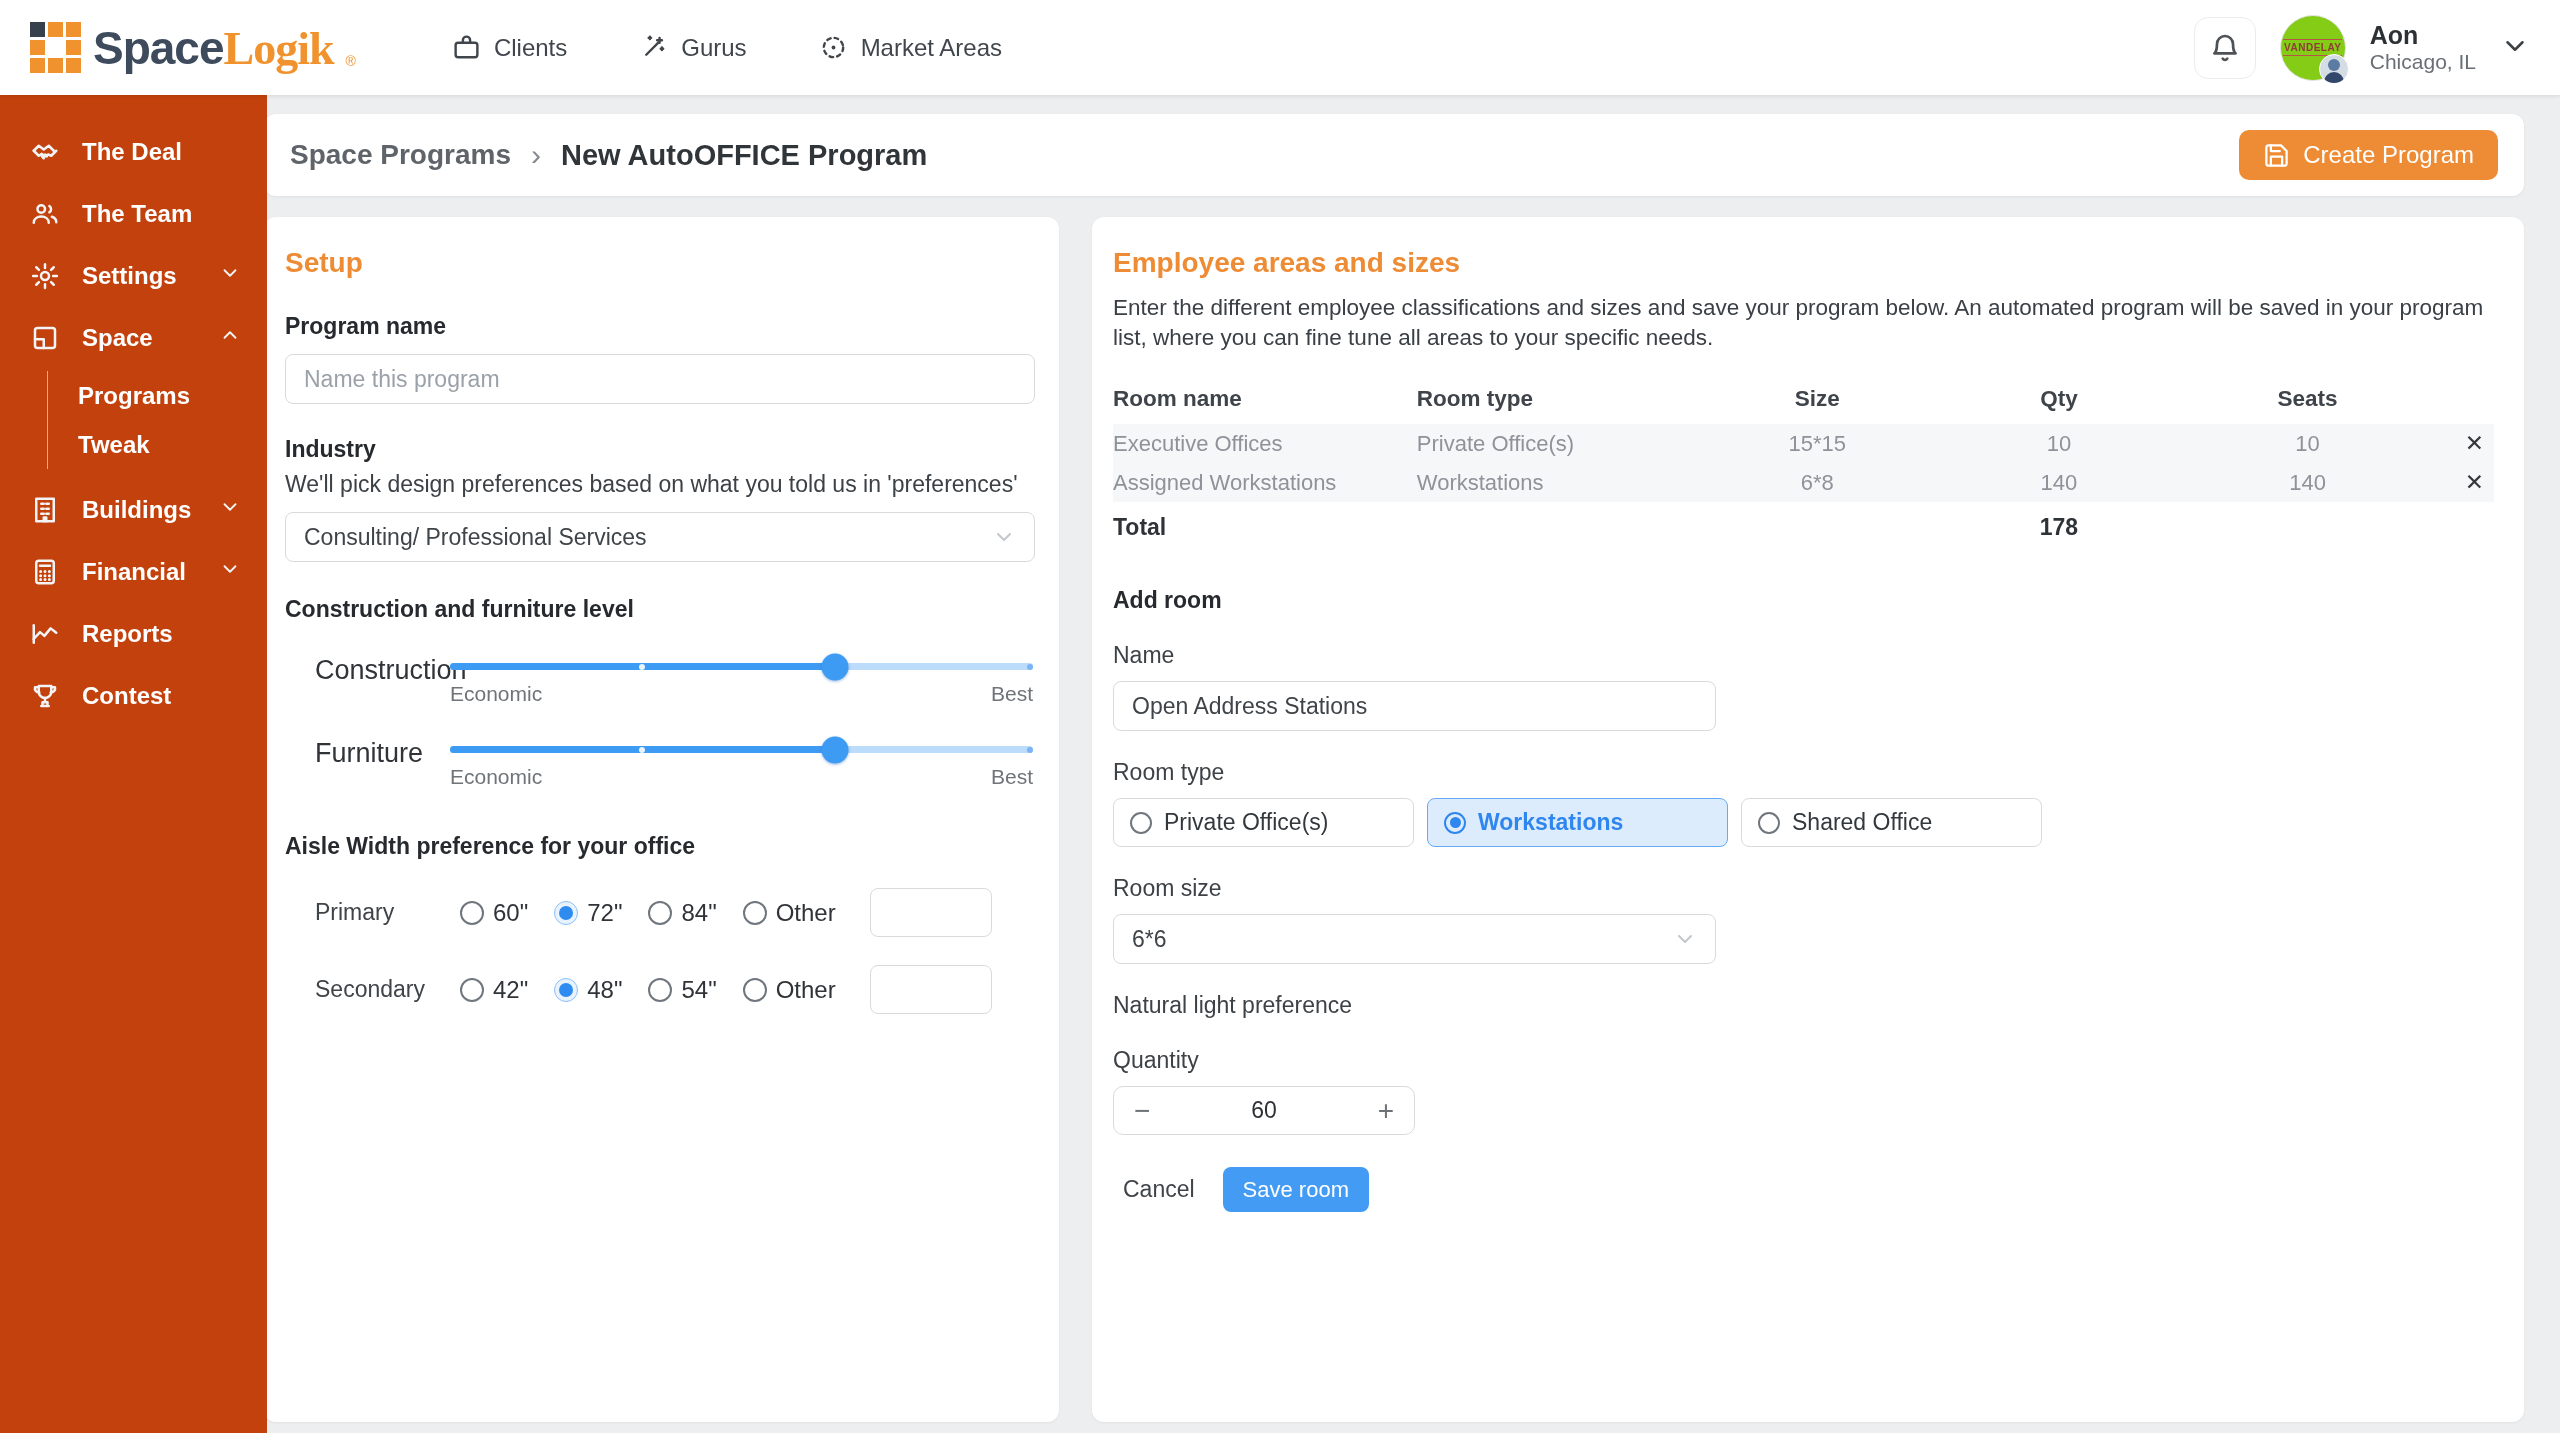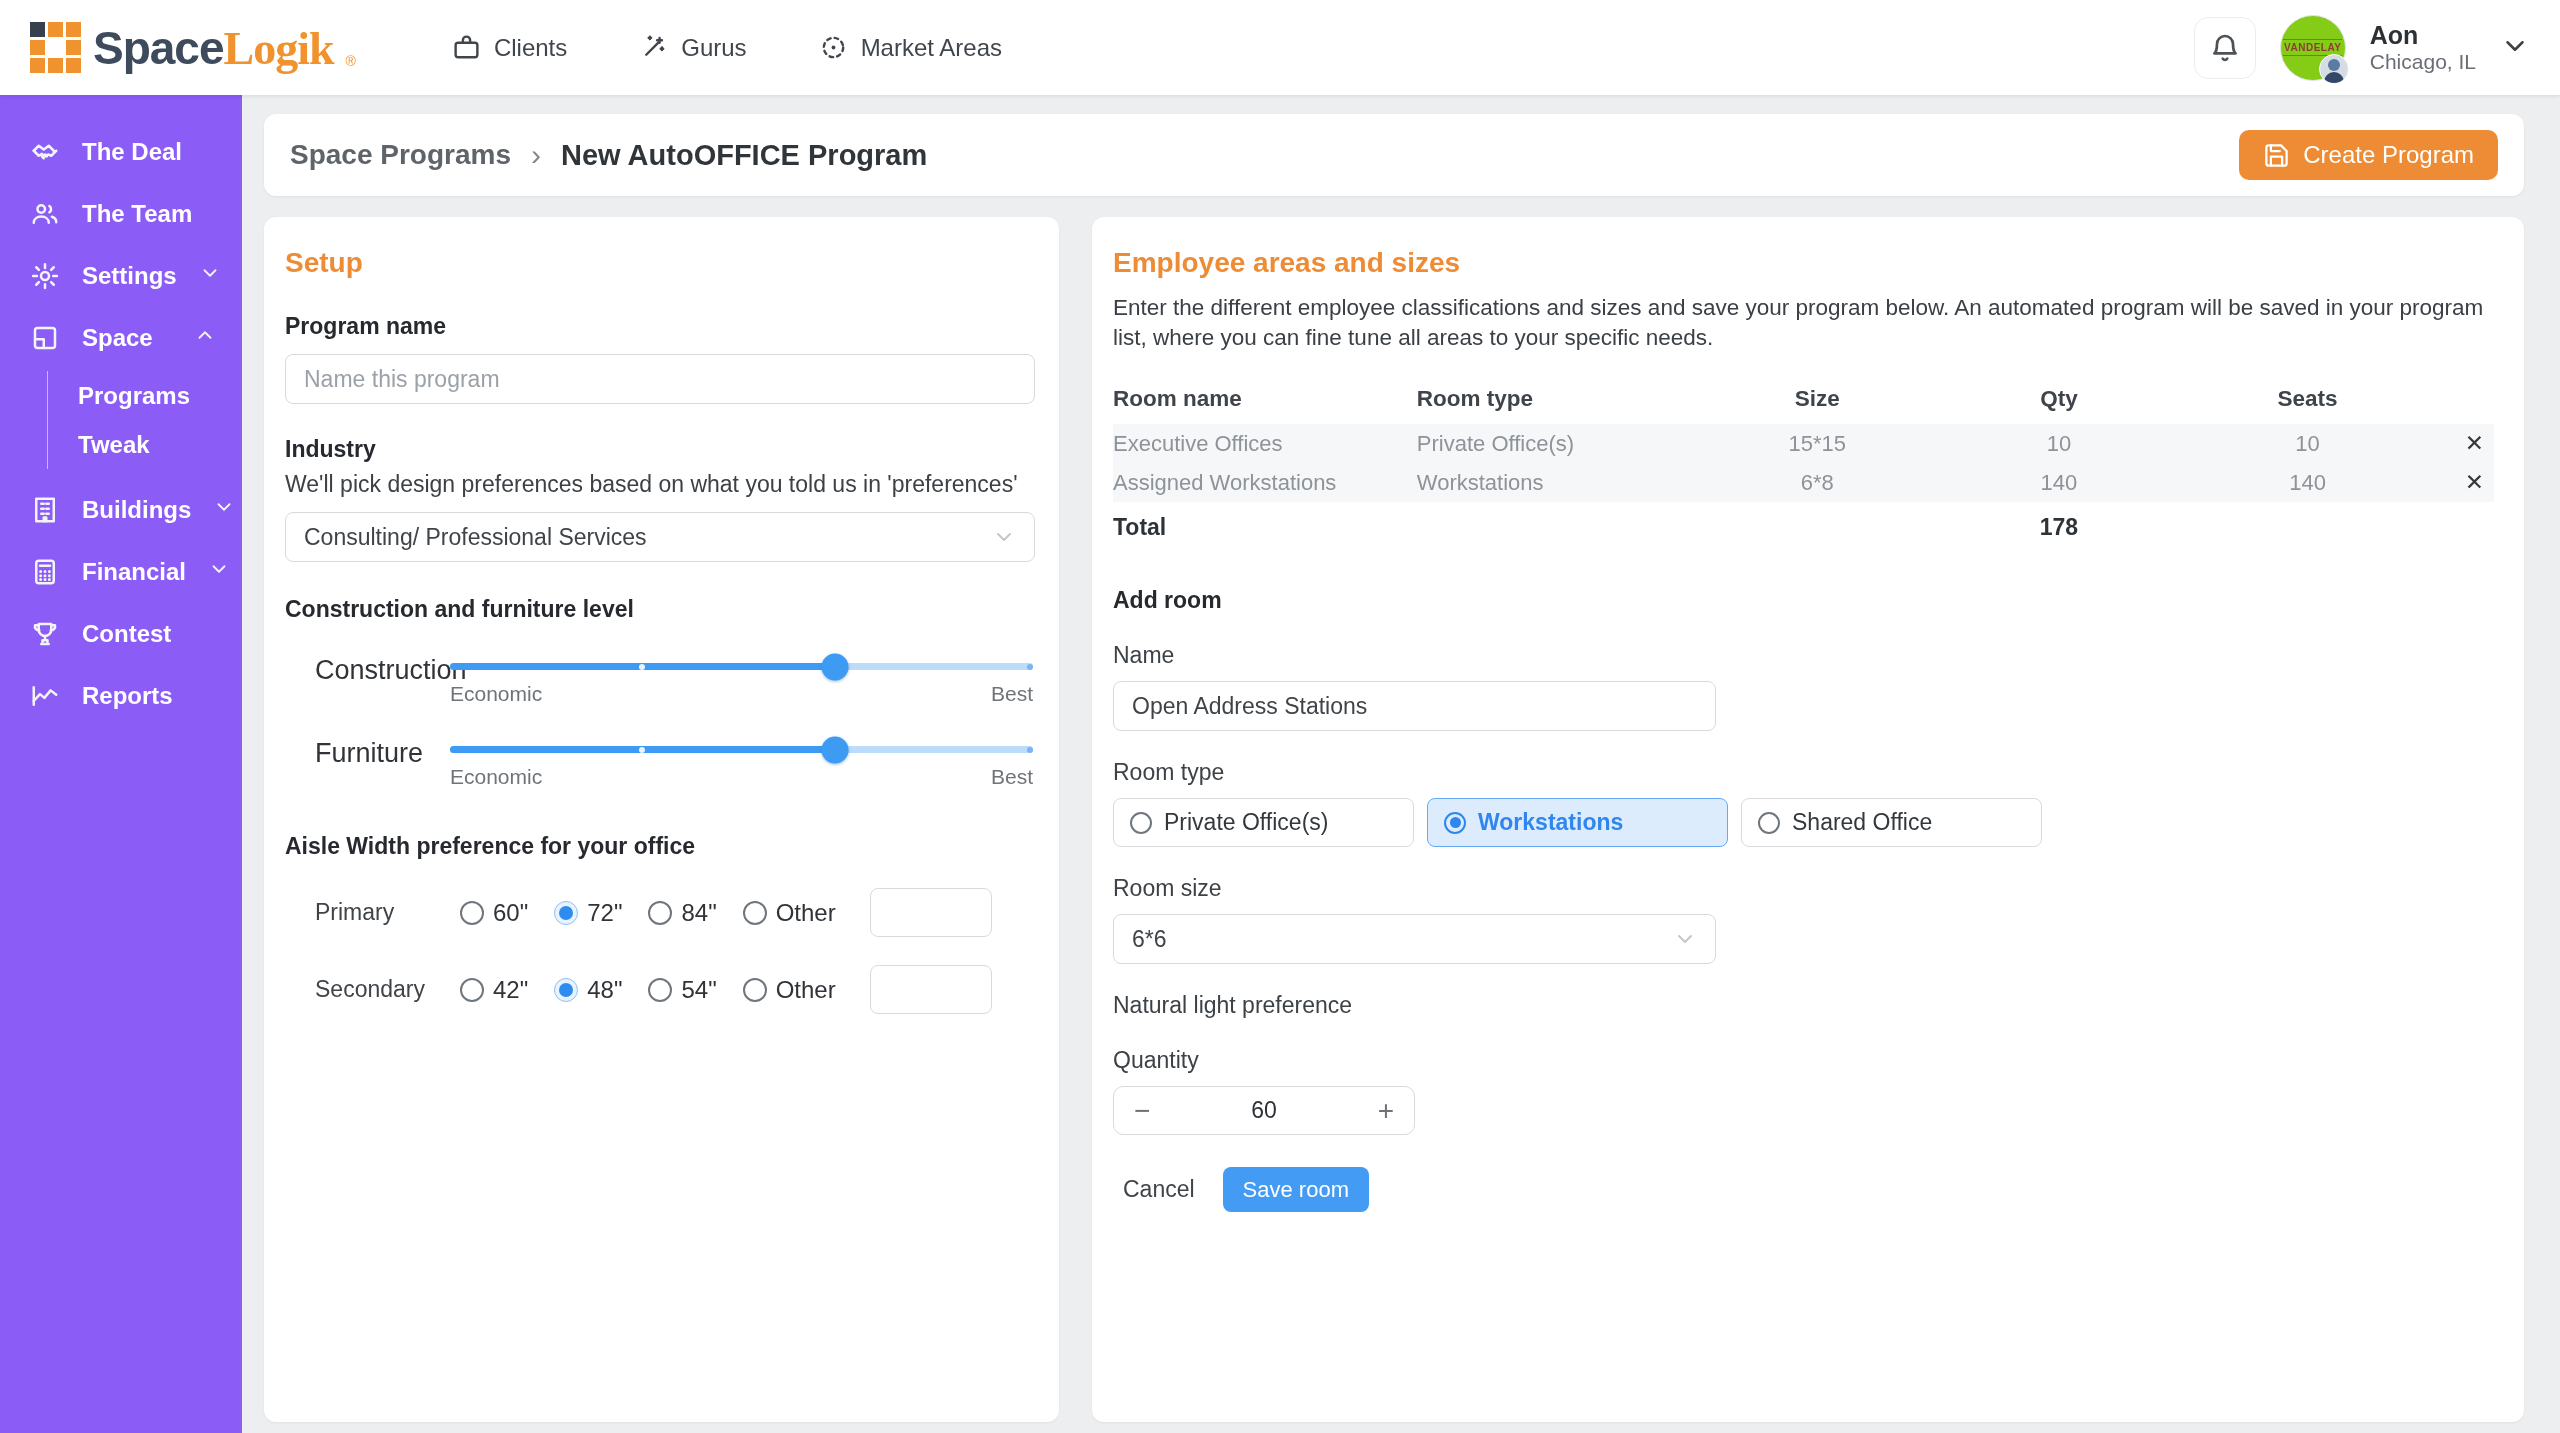--- a/index.html
+++ b/index.html
@@ -41,22 +41,22 @@
   .avatar .mini-photo { position:absolute; right:-4px; bottom:-4px; width:30px; height:30px;
     border-radius:50%; background:#d5dde4; overflow:hidden; border:1px solid #fff; }
   .avatar .mini-photo i { display:block; width:12px; height:12px; border-radius:50%; background:#5c7ba2; margin:4px auto 0; }
   .avatar .mini-photo b { display:block; width:20px; height:12px; border-radius:10px 10px 0 0; background:#33476b; margin:1px auto 0; }
   .user-block { line-height:1.15; }
   .user-name { font-size:25px; font-weight:700; color:#2c3136; }
   .user-loc { font-size:21px; color:#6a6f75; }
   .user-chevron svg { width:30px; height:30px; stroke:#3c4146; }
   
   .sidebar {
-    position:absolute; top:95px; left:0; bottom:0; width:242px;
-    background:#8b5cf6; color:#fff; padding-top:26px; z-index:10;
+    position:absolute; top:95px; left:0; bottom:0; width:267px;
+    background:#c2410c; color:#fff; padding-top:26px; z-index:10;
   }
   .side-item { height:62px; display:flex; align-items:center; gap:22px; padding:0 26px 0 30px; cursor:pointer; font-size:24px; font-weight:600; }
   .side-item svg { width:30px; height:30px; stroke:#f2f4f6; flex-shrink:0; }
   .side-item .chev { margin-left:auto; }
   .side-item .chev svg { width:22px; height:22px; }
   .side-sublist { margin:2px 0 10px 47px; border-left:1px solid rgba(255,255,255,.55); padding-left:30px; }
   .side-subitem { height:49px; display:flex; align-items:center; font-size:24px; font-weight:600; cursor:pointer; }
   
   .main { position:absolute; top:95px; left:242px; right:0; bottom:0; padding:19px 36px 0 22px; }
   .crumb-card {
@@ -276,32 +276,32 @@
         <path d="M8 7h8"></path>
         <path d="M8.5 11.5h.01M12 11.5h.01M15.5 11.5h.01M8.5 15h.01M12 15h.01M15.5 15h.01M8.5 18h.01M12 18h.01M15.5 18h.01" stroke-width="2.4"></path>
       </svg>
     <span>Financial</span>
     <span class="chev"><svg viewBox="0 0 24 24">
           <polyline points="6 9 12 15 18 9"></polyline>
         </svg></span>
   </div>
   <div class="side-item">
     <svg viewBox="0 0 24 24">
+        <path d="M3 5v14"></path>
+        <polyline points="3 16 8 10.5 11.5 13.5 16.5 7.5 21 11"></polyline>
+      </svg>
+    <span>Reports</span>
+  </div>
+  <div class="side-item">
+    <svg viewBox="0 0 24 24">
         <path d="M7 4h10v4.5a5 5 0 0 1-10 0V4z"></path>
         <path d="M7 5H4a3.2 3.2 0 0 0 3.4 4M17 5h3a3.2 3.2 0 0 1-3.4 4"></path>
         <path d="M12 13.5V17M9 20h6M10 17h4v3h-4z"></path>
       </svg>
     <span>Contest</span>
-  </div>
-  <div class="side-item">
-    <svg viewBox="0 0 24 24">
-        <path d="M3 5v14"></path>
-        <polyline points="3 16 8 10.5 11.5 13.5 16.5 7.5 21 11"></polyline>
-      </svg>
-    <span>Reports</span>
   </div>
 </div>
 
 <div class="main">
 
   <div class="crumb-card">
     <span class="crumb-parent">Space Programs</span>
     <span class="crumb-sep">›</span>
     <span class="crumb-current">New AutoOFFICE Program</span>
     <button class="create-btn">

